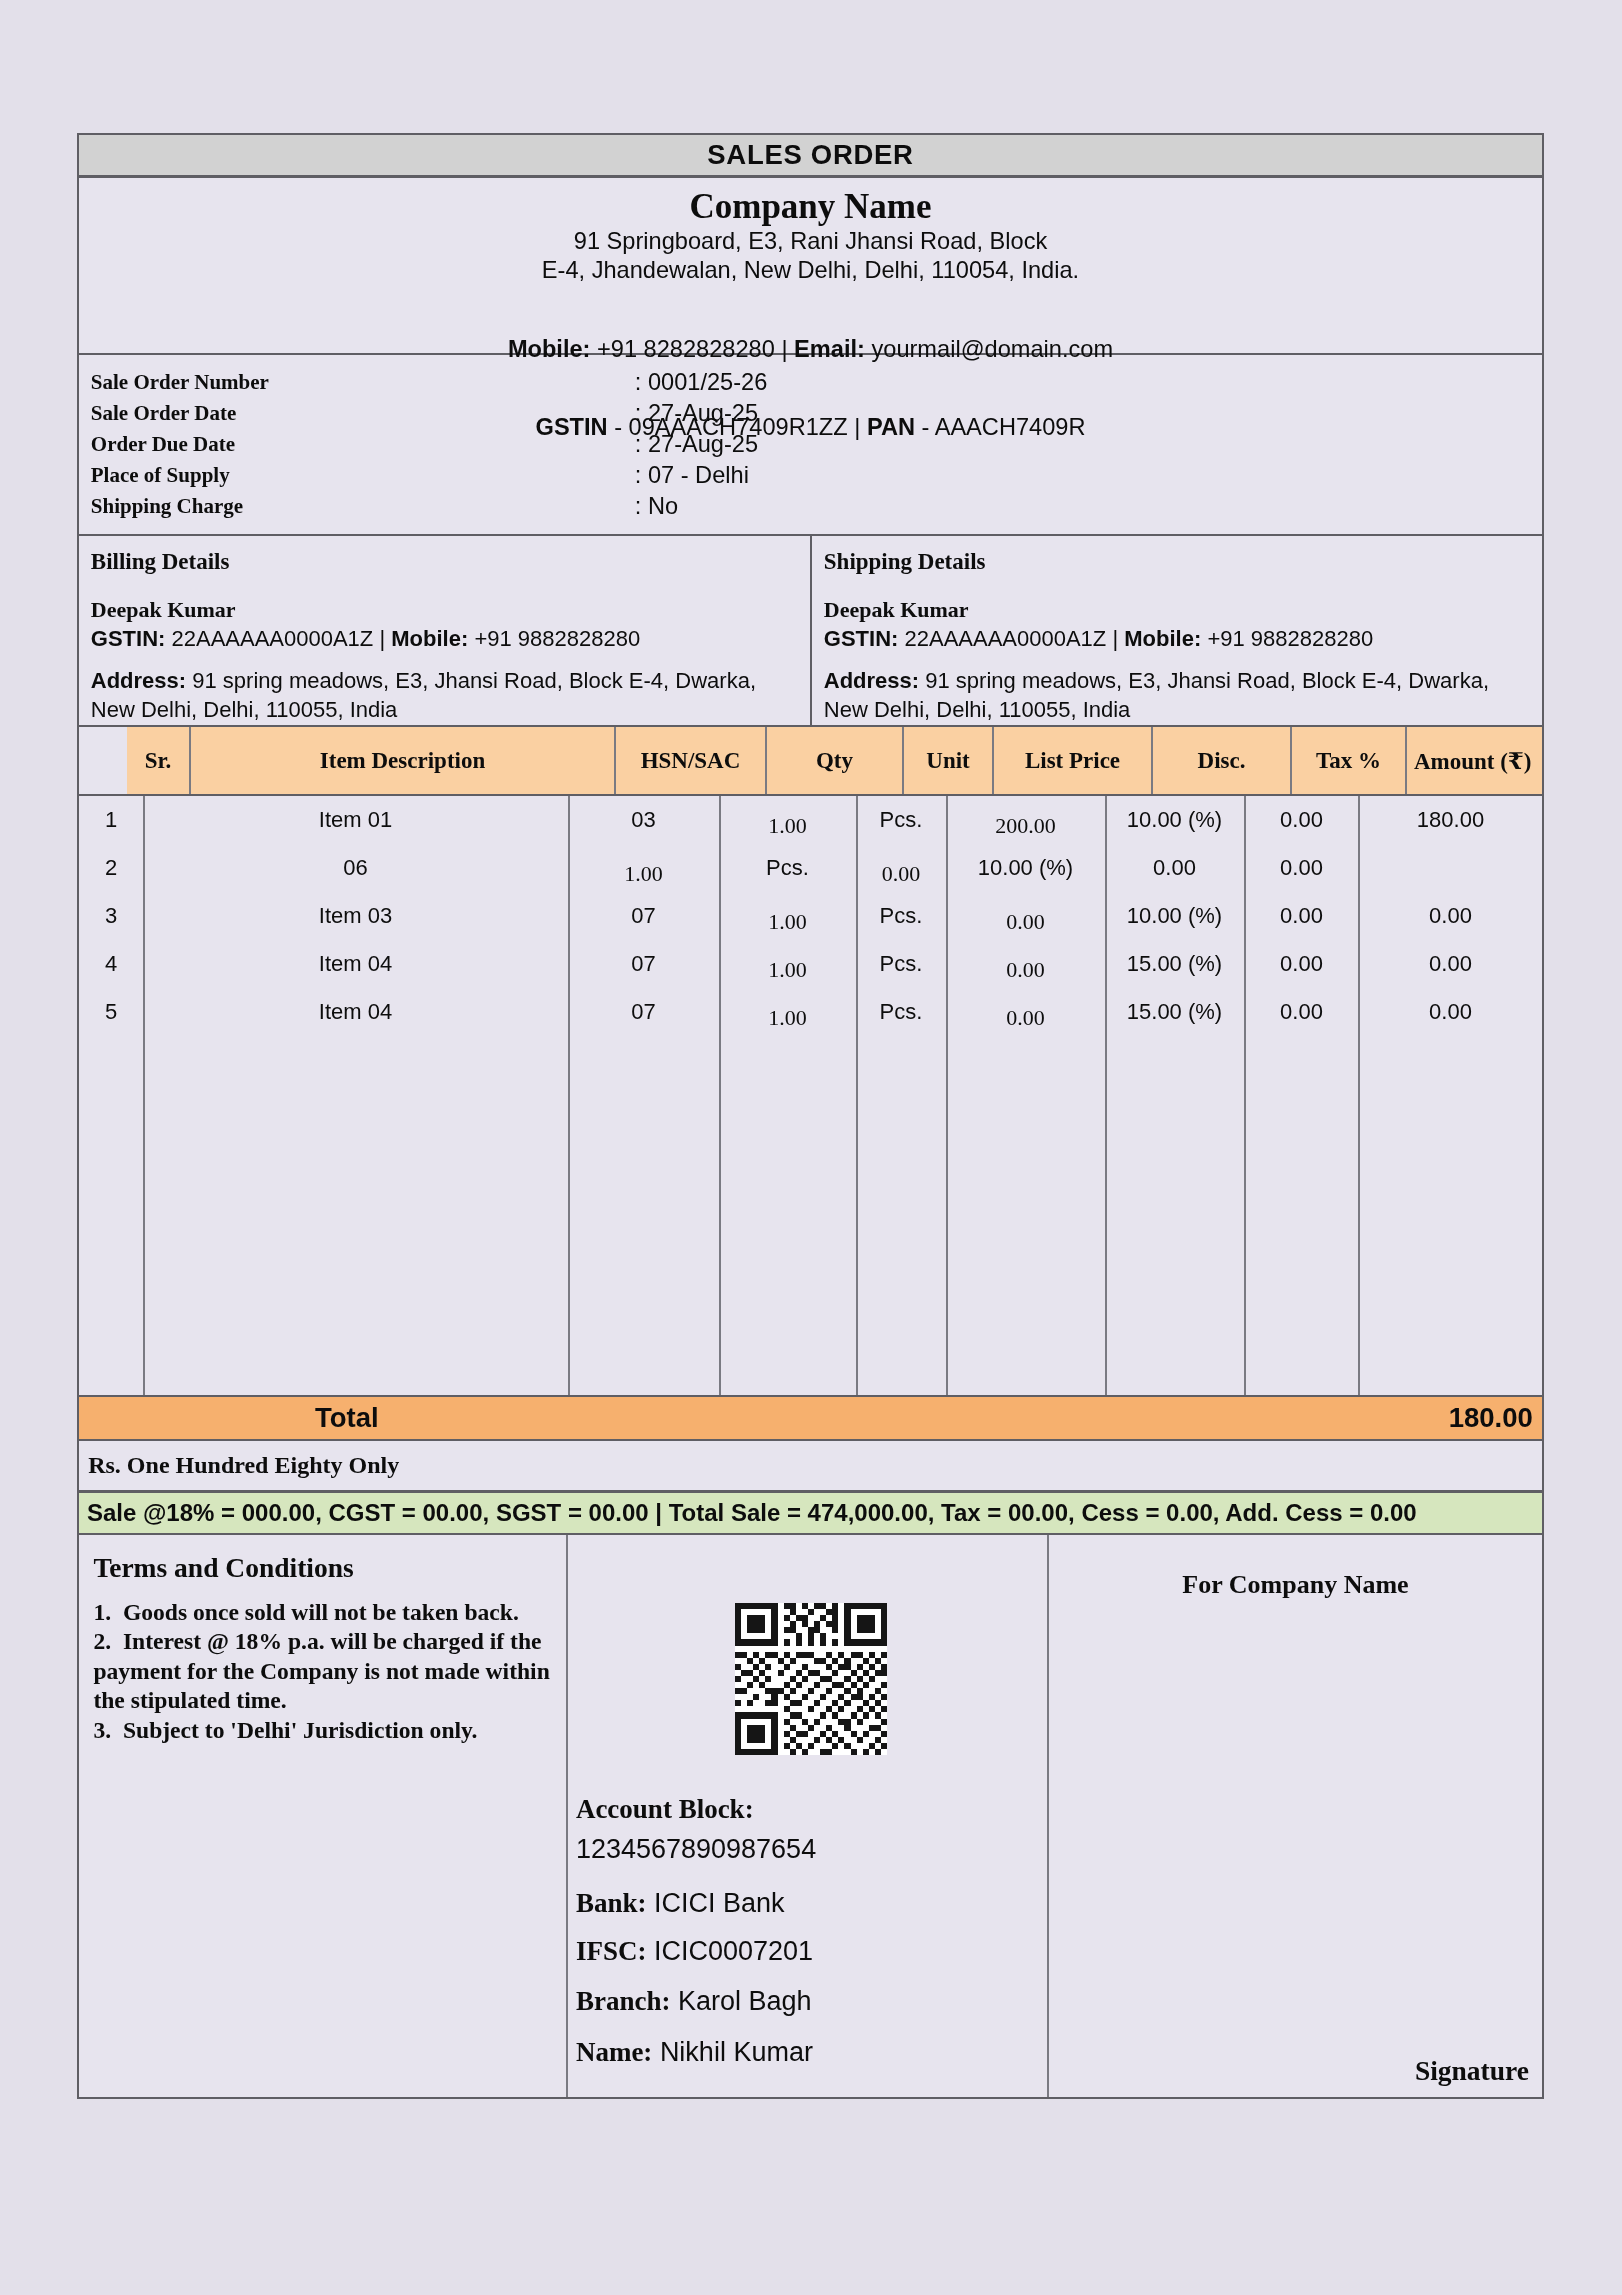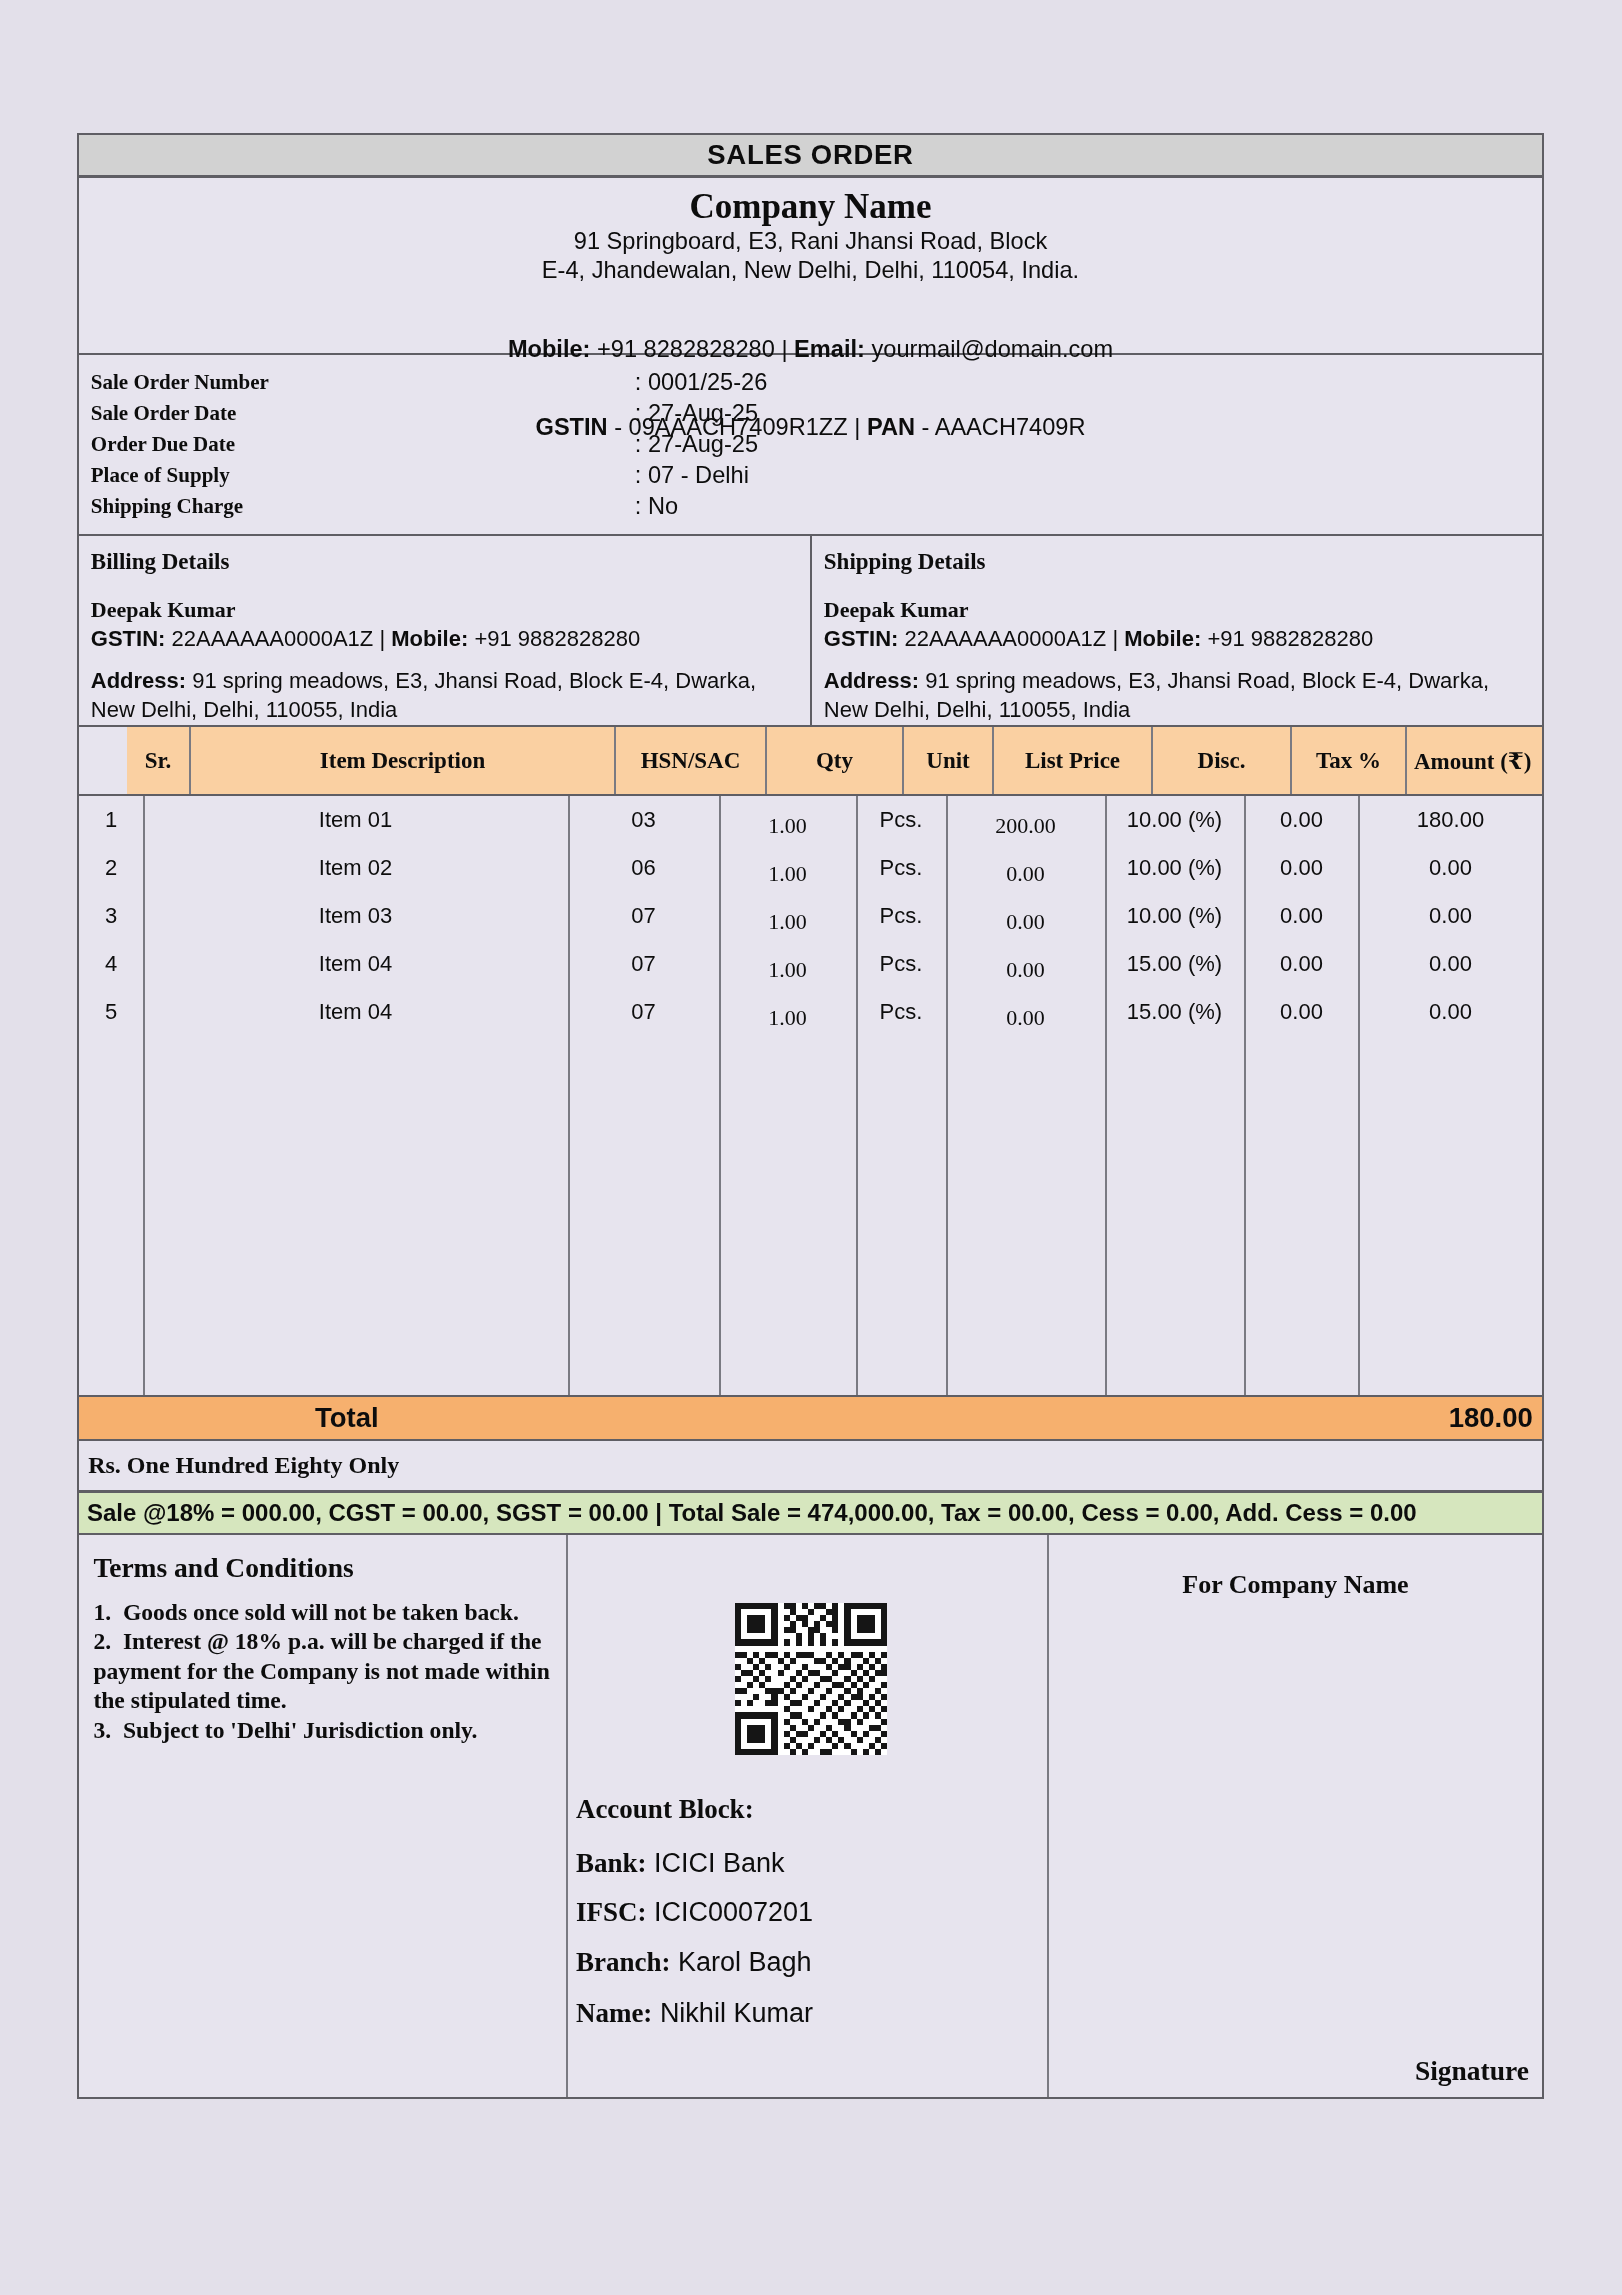--- a/index.html
+++ b/index.html
@@ -239,21 +239,20 @@
       <div class="td">03</div>
       <div class="td serifv">1.00</div>
       <div class="td">Pcs.</div>
       <div class="td serifv">200.00</div>
       <div class="td">10.00 (%)</div>
       <div class="td">0.00</div>
       <div class="td">180.00</div>
     </div>
     <div class="trow">
       <div class="td">2</div>
-      <div class="td">Item 02</div>
       <div class="td">06</div>
       <div class="td serifv">1.00</div>
       <div class="td">Pcs.</div>
       <div class="td serifv">0.00</div>
       <div class="td">10.00 (%)</div>
       <div class="td">0.00</div>
       <div class="td">0.00</div>
     </div>
     <div class="trow">
       <div class="td">3</div>
@@ -344,20 +343,23 @@
           M9 20h1v1H9z M12 20h1v1h-1z M15 20h1v1h-1z M18 20h1v1h-1z M22 20h2v1h-2z
           M8 21h1v1H8z M10 21h2v1h-2z M14 21h1v1h-1z M16 21h1v1h-1z M19 21h1v1h-1z M21 21h1v1h-1z M24 21h1v1h-1z
           M9 22h1v1H9z M13 22h1v1h-1z M15 22h1v1h-1z M17 22h1v1h-1z M20 22h1v1h-1z M23 22h1v1h-1z
           M8 23h1v1H8z M10 23h1v1h-1z M12 23h1v1h-1z M16 23h1v1h-1z M18 23h1v1h-1z M22 23h1v1h-1z M24 23h1v1h-1z
           M9 24h1v1H9z M11 24h1v1h-1z M14 24h2v1h-2z M19 24h1v1h-1z M21 24h1v1h-1z M23 24h1v1h-1z"></path>
       </svg>
       <div class="acct">
         <div class="acct-line">
           <span class="acct-label">Account Block:</span>
         </div>
+        <div class="acct-line acct-num">
+          <span>1234567890987654</span>
+        </div>
         <div class="acct-line mt1">
           <span class="acct-label">Bank:</span>
           <span>ICICI Bank</span>
         </div>
         <div class="acct-line mt2">
           <span class="acct-label">IFSC:</span>
           <span>ICIC0007201</span>
         </div>
         <div class="acct-line mt3">
           <span class="acct-label">Branch:</span>

